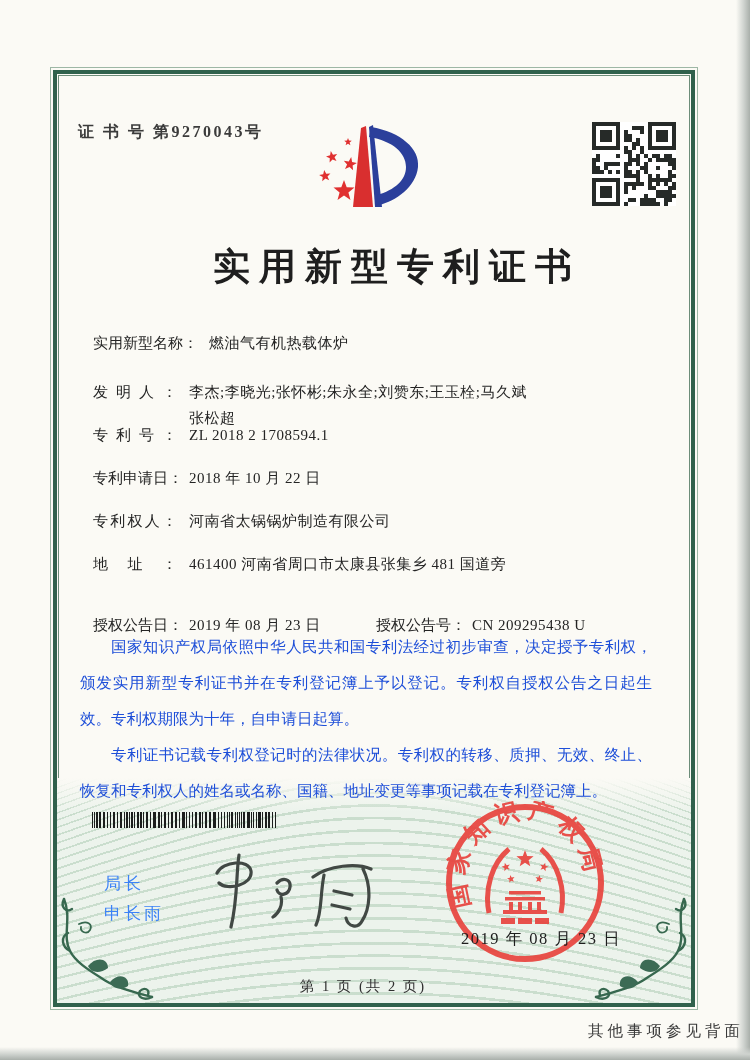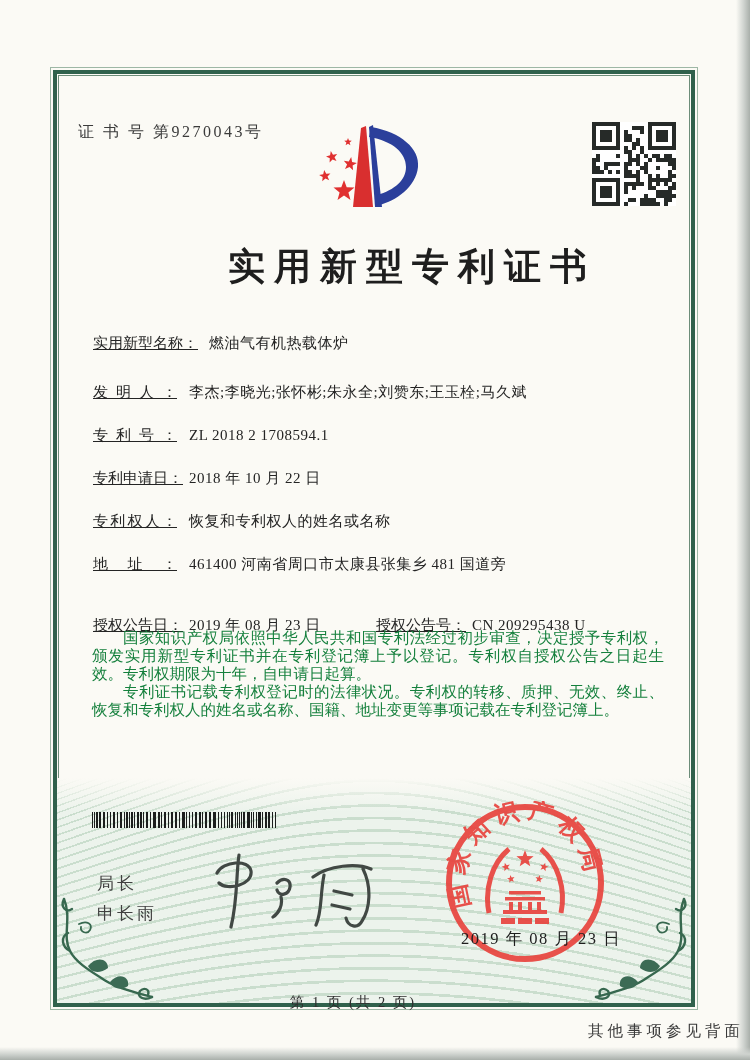--- a/index.html
+++ b/index.html
@@ -21,58 +21,58 @@
 
   
   .band { position:absolute; left:57px; top:778px; width:634px; height:225px;
     background-color:#ecf3ec;
     background-image:repeating-radial-gradient(ellipse 160% 70% at 50% -40%,
       rgba(168,200,175,.50) 0 1.5px, rgba(236,243,236,0) 1.5px 7px); }
   .band::before { content:""; position:absolute; left:0; top:0; width:100%; height:34px;
     background:linear-gradient(to bottom, #fbfaf5, rgba(251,250,245,0)); }
 
   .cert-no { position:absolute; left:78px; top:122px; font-size:16px;
-    letter-spacing:2.5px; color:#3b3b3b; }
+    letter-spacing:2.5px; color:#3b3b3b;font-weight:bold; }
 
   .logo { position:absolute; left:311px; top:114px; width:114px; height:98px; }
   .qr { position:absolute; left:592px; top:122px; width:84px; height:84px; }
 
   .title { position:absolute; left:213px; top:242px; font-size:37px; font-weight:bold;
-    letter-spacing:9px; color:#1e1e1e;margin-left:15px; }
+    letter-spacing:9px; color:#1e1e1e; }
 
   .fields { position:absolute; left:93px; top:330px; width:580px; font-size:15px;
     line-height:26px; color:#242424; }
   .frow { position:absolute; left:0; white-space:nowrap; }
   .flabel { display:inline-block; width:84px; text-align:justify; text-align-last:justify;
-    vertical-align:top;text-decoration:underline; }
+    vertical-align:top; }
   .flabel.wide { width:104px; }
   .fvalue { display:inline-block; margin-left:12px; letter-spacing:.5px; vertical-align:top; }
   .fvalue .v2 { display:block; }
   .pair2 { position:absolute; left:283px; top:0; white-space:nowrap; }
 
-  .paras { position:absolute; left:92px; top:629px; width:572px; font-size:15.5px;
-    line-height:18px; color:#15803d; text-align:justify; }
+  .paras { position:absolute; left:80px; top:629px; width:572px; font-size:15.5px;
+    line-height:36px; color:#1d4ed8; text-align:justify; }
   .paras p { text-indent:2em; }
 
   .barcode { position:absolute; left:92px; top:812px; width:190px; height:16px; }
 
-  .officer { position:absolute; left:97px; top:869px; font-size:17px; letter-spacing:3px;
-    color:#404040; line-height:30px; }
+  .officer { position:absolute; left:104px; top:869px; font-size:17px; letter-spacing:3px;
+    color:#3b82f6; line-height:30px; }
   .signature { position:absolute; left:203px; top:843px; width:185px; height:96px; }
 
   .seal { position:absolute; left:443px; top:801px; width:164px; height:164px; opacity:.93; }
   .seal-date { position:absolute; left:461px; top:928px; font-size:16.5px;
     letter-spacing:1.5px; color:#1d1d1d; }
 
   .flourish { position:absolute; width:100px; height:106px; }
   .flourish.bl { left:57px; top:896px; }
   .flourish.br { left:591px; top:896px; transform:scaleX(-1); }
 
-  .page-footer { position:absolute; left:53px; top:977px; width:600px; text-align:center;
-    font-size:14.5px; letter-spacing:2px; color:#2f2f2f;margin-top:16px; }
+  .page-footer { position:absolute; left:63px; top:977px; width:600px; text-align:center;
+    font-size:14.5px; letter-spacing:2px; color:#2f2f2f; }
   .back-note { position:absolute; left:0; top:1021px; width:744px; text-align:right;
     font-size:15.5px; letter-spacing:4px; color:#3a3a3a; }
 </style>
 </head>
 <body>
 
 <div class="page">
 
   <div class="frame"></div>
   <div class="band"></div>
@@ -228,30 +228,30 @@
       </g>
   </svg>
 
   <div class="title">实用新型专利证书</div>
 
   <div class="fields">
     <div class="frow" style="top:0">
       <span class="flabel wide">实用新型名称：</span><span class="fvalue">燃油气有机热载体炉</span>
     </div>
     <div class="frow" style="top:49px">
-      <span class="flabel">发明人：</span><span class="fvalue"><span>李杰;李晓光;张怀彬;朱永全;刘赞东;王玉栓;马久斌</span></span>
+      <span class="flabel">发明人：</span><span class="fvalue"><span>李杰;李晓光;张怀彬;朱永全;刘赞东;王玉栓;马久斌</span><span class="v2">张松超</span></span>
     </div>
     <div class="frow" style="top:92px">
       <span class="flabel">专利号：</span><span class="fvalue">ZL 2018 2 1708594.1</span>
     </div>
     <div class="frow" style="top:135px">
       <span class="flabel">专利申请日：</span><span class="fvalue">2018 年 10 月 22 日</span>
     </div>
     <div class="frow" style="top:178px">
-      <span class="flabel">专利权人：</span><span class="fvalue">恢复和专利权人的姓名或名称</span>
+      <span class="flabel">专利权人：</span><span class="fvalue">河南省太锅锅炉制造有限公司</span>
     </div>
     <div class="frow" style="top:221px">
       <span class="flabel">地址：</span><span class="fvalue">461400 河南省周口市太康县张集乡 481 国道旁</span>
     </div>
     <div class="frow" style="top:282px; width:580px">
       <span class="flabel">授权公告日：</span><span class="fvalue">2019 年 08 月 23 日</span>
       <span class="pair2"><span class="flabel">授权公告号：</span><span class="fvalue">CN 209295438 U</span></span>
     </div>
   </div>
 

